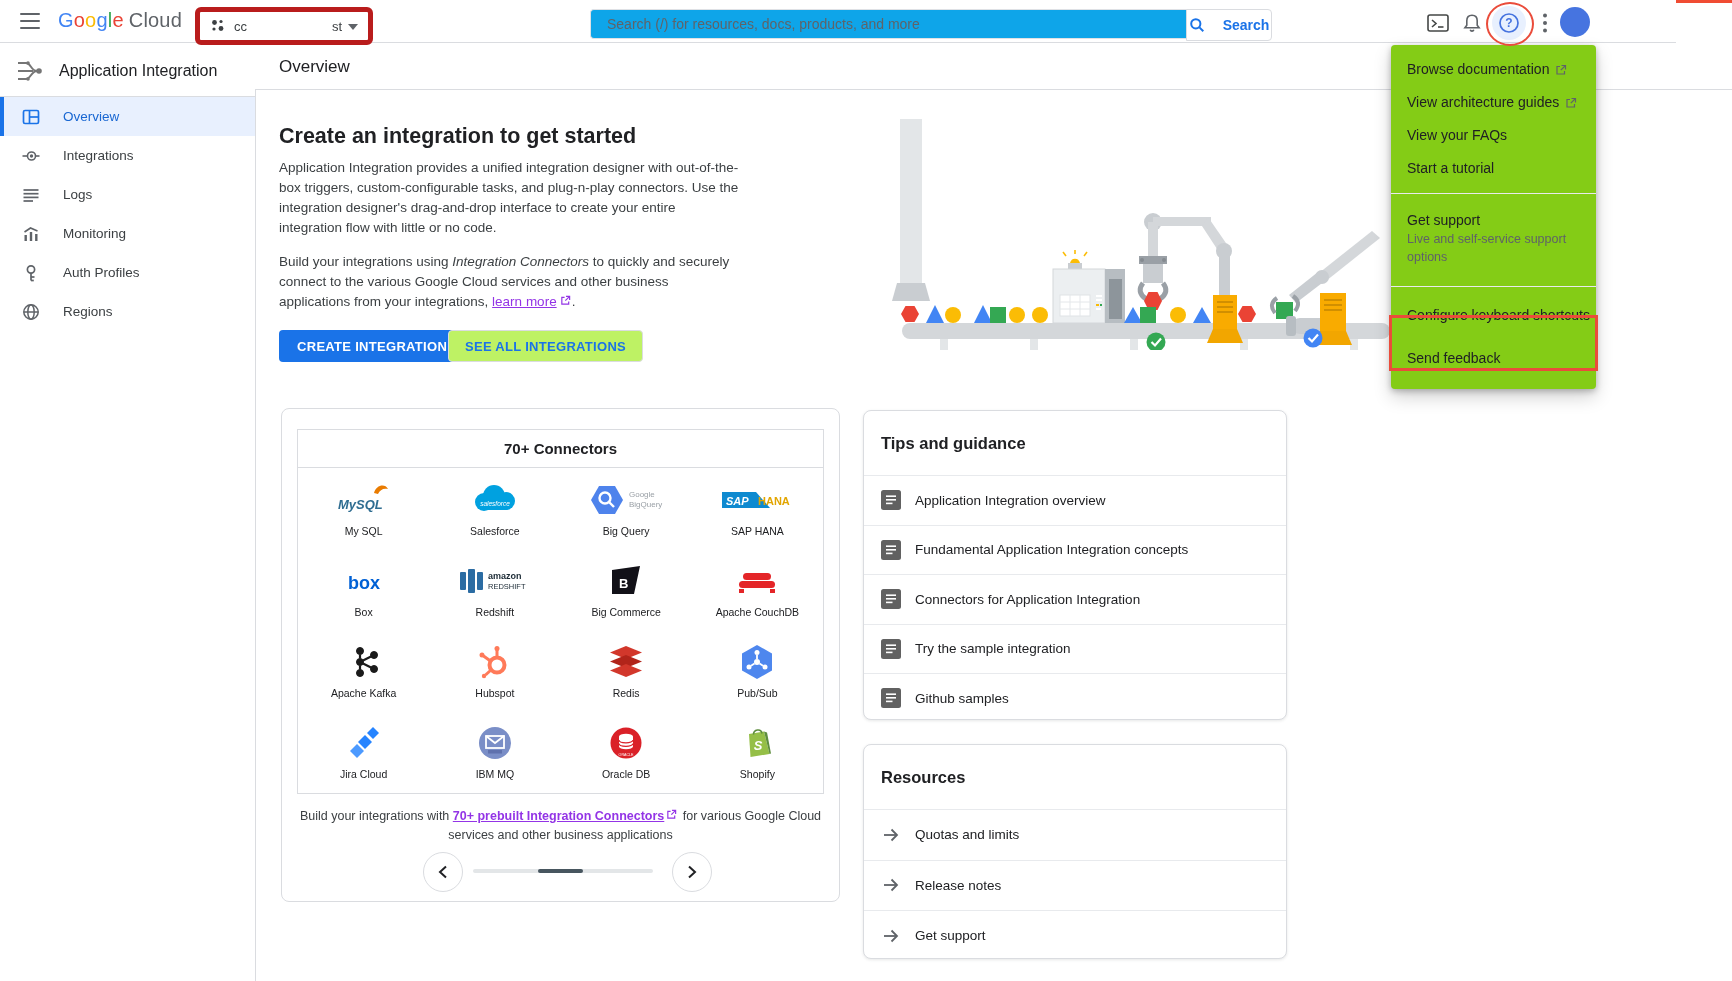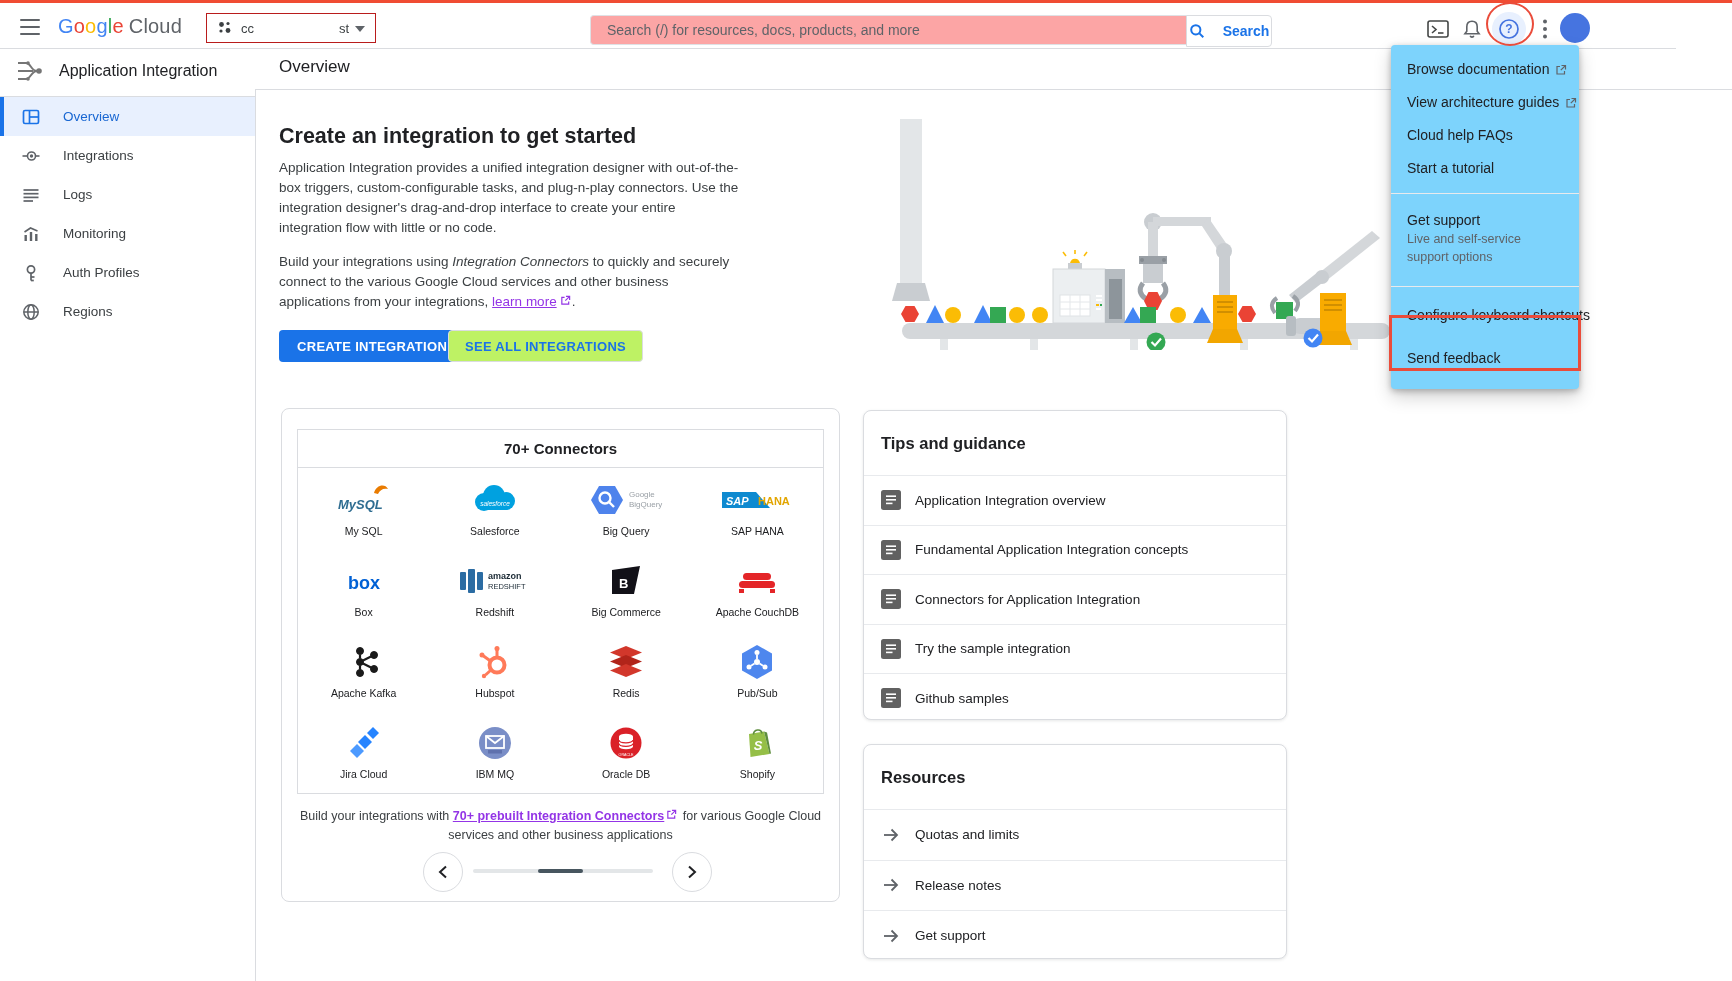--- a/index.html
+++ b/index.html
@@ -1,28 +1,28 @@
 <!DOCTYPE html>
 <html><head>
 <meta charset="utf-8">
 <style>
   html,body{margin:0;padding:0;background:#fff;font-family:"Liberation Sans","DejaVu Sans",sans-serif;}
   #app{position:relative;width:1732px;height:981px;overflow:hidden;background:#fff;}
   .abs{position:absolute;}
   
   #topline{left:0;top:0;width:1732px;height:3px;background:#f04c33;}
   
-  #topbar{left:0;top:6px;width:1676px;height:42px;background:#fff;border-bottom:1px solid #dadce0;z-index:15;}
+  #topbar{left:0;top:0;width:1676px;height:42px;background:#fff;border-bottom:1px solid #dadce0;z-index:15;}
   #hamburger{left:20px;top:13px;width:20px;height:16px;cursor:pointer;}
   #hamburger div{height:2px;background:#5f6368;margin:0 0 5px 0;border-radius:1px;}
   #gcloud-logo{left:58px;top:9px;font-size:20px;letter-spacing:.2px;}
   #gcloud-logo .cloud{color:#5f6368;margin-left:5px;}
-  #project-pill{left:195px;top:7px;width:168px;height:28px;border:1px solid #b91c1c;border-radius:0;display:flex;align-items:center;font-size:13px;color:#3c4043;margin-left:11px;}
+  #project-pill{left:195px;top:7px;width:168px;height:28px;border:5px solid #b91c1c;border-radius:6px;display:flex;align-items:center;font-size:13px;color:#3c4043;}
   #project-pill .redact{flex:1;}
-  #searchbox{left:590px;top:9px;width:596px;height:28px;background:#fca5a5;border:1px solid #dfe1e5;border-right:none;border-radius:4px 0 0 4px;display:flex;align-items:center;}
+  #searchbox{left:590px;top:9px;width:596px;height:28px;background:#0ea5e9;border:1px solid #dfe1e5;border-right:none;border-radius:4px 0 0 4px;display:flex;align-items:center;}
   #searchbox input{border:none;outline:none;background:transparent;width:560px;margin-left:14px;font-size:14px;color:#3c4043;font-family:inherit;}
   #searchbox input::placeholder{color:#5f6368;}
   #search-btn{left:1186px;top:9px;width:84px;height:30px;background:#fff;border:1px solid #dadce0;border-radius:0 4px 4px 0;display:flex;align-items:center;justify-content:center;gap:18px;color:#1a73e8;font-size:14px;font-weight:600;cursor:pointer;}
   .tb-icon{top:11px;width:24px;height:24px;display:flex;align-items:center;justify-content:center;cursor:pointer;}
   #help-bg{left:1492px;top:6px;width:34px;height:34px;border-radius:50%;background:#e8f0fe;}
   #help-ring{left:1486px;top:2px;width:44px;height:40px;border:2.5px solid #ea4c3b;border-radius:50%;z-index:30;pointer-events:none;}
   #avatar{left:1560px;top:7px;width:30px;height:30px;border-radius:50%;background:#4674e0;cursor:pointer;}
   
   #sidebar{left:0;top:45px;width:255px;height:936px;background:#fff;border-right:1px solid #dadce0;}
   #product-row{display:flex;align-items:center;height:51px;border-bottom:1px solid #dadce0;}
@@ -61,21 +61,21 @@
   
   .rcard{background:#fff;border:1px solid #dadce0;border-radius:8px;box-shadow:0 1px 3px rgba(60,64,67,.12);}
   #tips-card{left:863px;top:410px;width:422px;height:308px;}
   #res-card{left:863px;top:744px;width:422px;height:213px;}
   .rcard .r-title{height:64px;display:flex;align-items:center;padding-left:17px;font-size:16.5px;font-weight:600;color:#202124;border-bottom:1px solid #e8eaed;}
   .r-item{display:flex;align-items:center;gap:14px;padding-left:17px;border-bottom:1px solid #e8eaed;font-size:13.5px;color:#202124;cursor:pointer;}
   .r-item:last-child{border-bottom:none;}
   #tips-card .r-item{height:48.5px;}
   #res-card .r-item{height:49.5px;}
   
-  #help-menu{left:1391px;top:45px;width:188px;background:#7dd3fc;border-radius:4px;box-shadow:0 2px 6px rgba(0,0,0,.25),0 8px 18px rgba(0,0,0,.18);z-index:25;padding:8px 0;}
+  #help-menu{left:1391px;top:45px;width:205px;background:#84cc16;border-radius:4px;box-shadow:0 2px 6px rgba(0,0,0,.25),0 8px 18px rgba(0,0,0,.18);z-index:25;padding:8px 0;}
   .hm-item{height:33px;line-height:33px;padding:0 16px;font-size:14px;color:#202124;cursor:pointer;display:flex;align-items:center;gap:6px;white-space:nowrap;}
   .hm-div{border-top:1px solid #e8eaed;margin:8px 0;}
   #hm-support{padding:8px 16px 12px;cursor:pointer;}
   #hm-support .t{font-size:14px;color:#202124;line-height:20px;}
   #hm-support .s{font-size:12.5px;color:#5f6368;line-height:18px;}
   #hm-shortcuts{height:40px;line-height:40px;}
   #hm-feedback{height:46px;line-height:46px;}
   #feedback-annotation{position:absolute;left:-2px;right:-2px;top:270px;height:50px;border:3px solid #ea4c3b;pointer-events:none;}
   svg{display:block;}
 </style>
@@ -691,21 +691,21 @@
       <span>View architecture guides</span>
       <span>
           <svg width="12" height="12" viewBox="0 0 12 12" fill="none" stroke="#5f6368" stroke-width="1.2">
             <path d="M5,2.5 H2 V10 H9.5 V7"></path>
             <path d="M6.5,1.5 h4 v4"></path>
             <line x1="10.5" y1="1.5" x2="5.8" y2="6.2"></line>
           </svg>
         </span>
     </div>
     <div class="hm-item">
-      <span>Cloud help FAQs</span>
+      <span>View your FAQs</span>
     </div>
     <div class="hm-item">
       <span>Start a tutorial</span>
     </div>
     <div class="hm-div"></div>
     <div id="hm-support">
       <div class="t">Get support</div>
       <div class="s">Live and self-service support options</div>
     </div>
     <div class="hm-div"></div>

